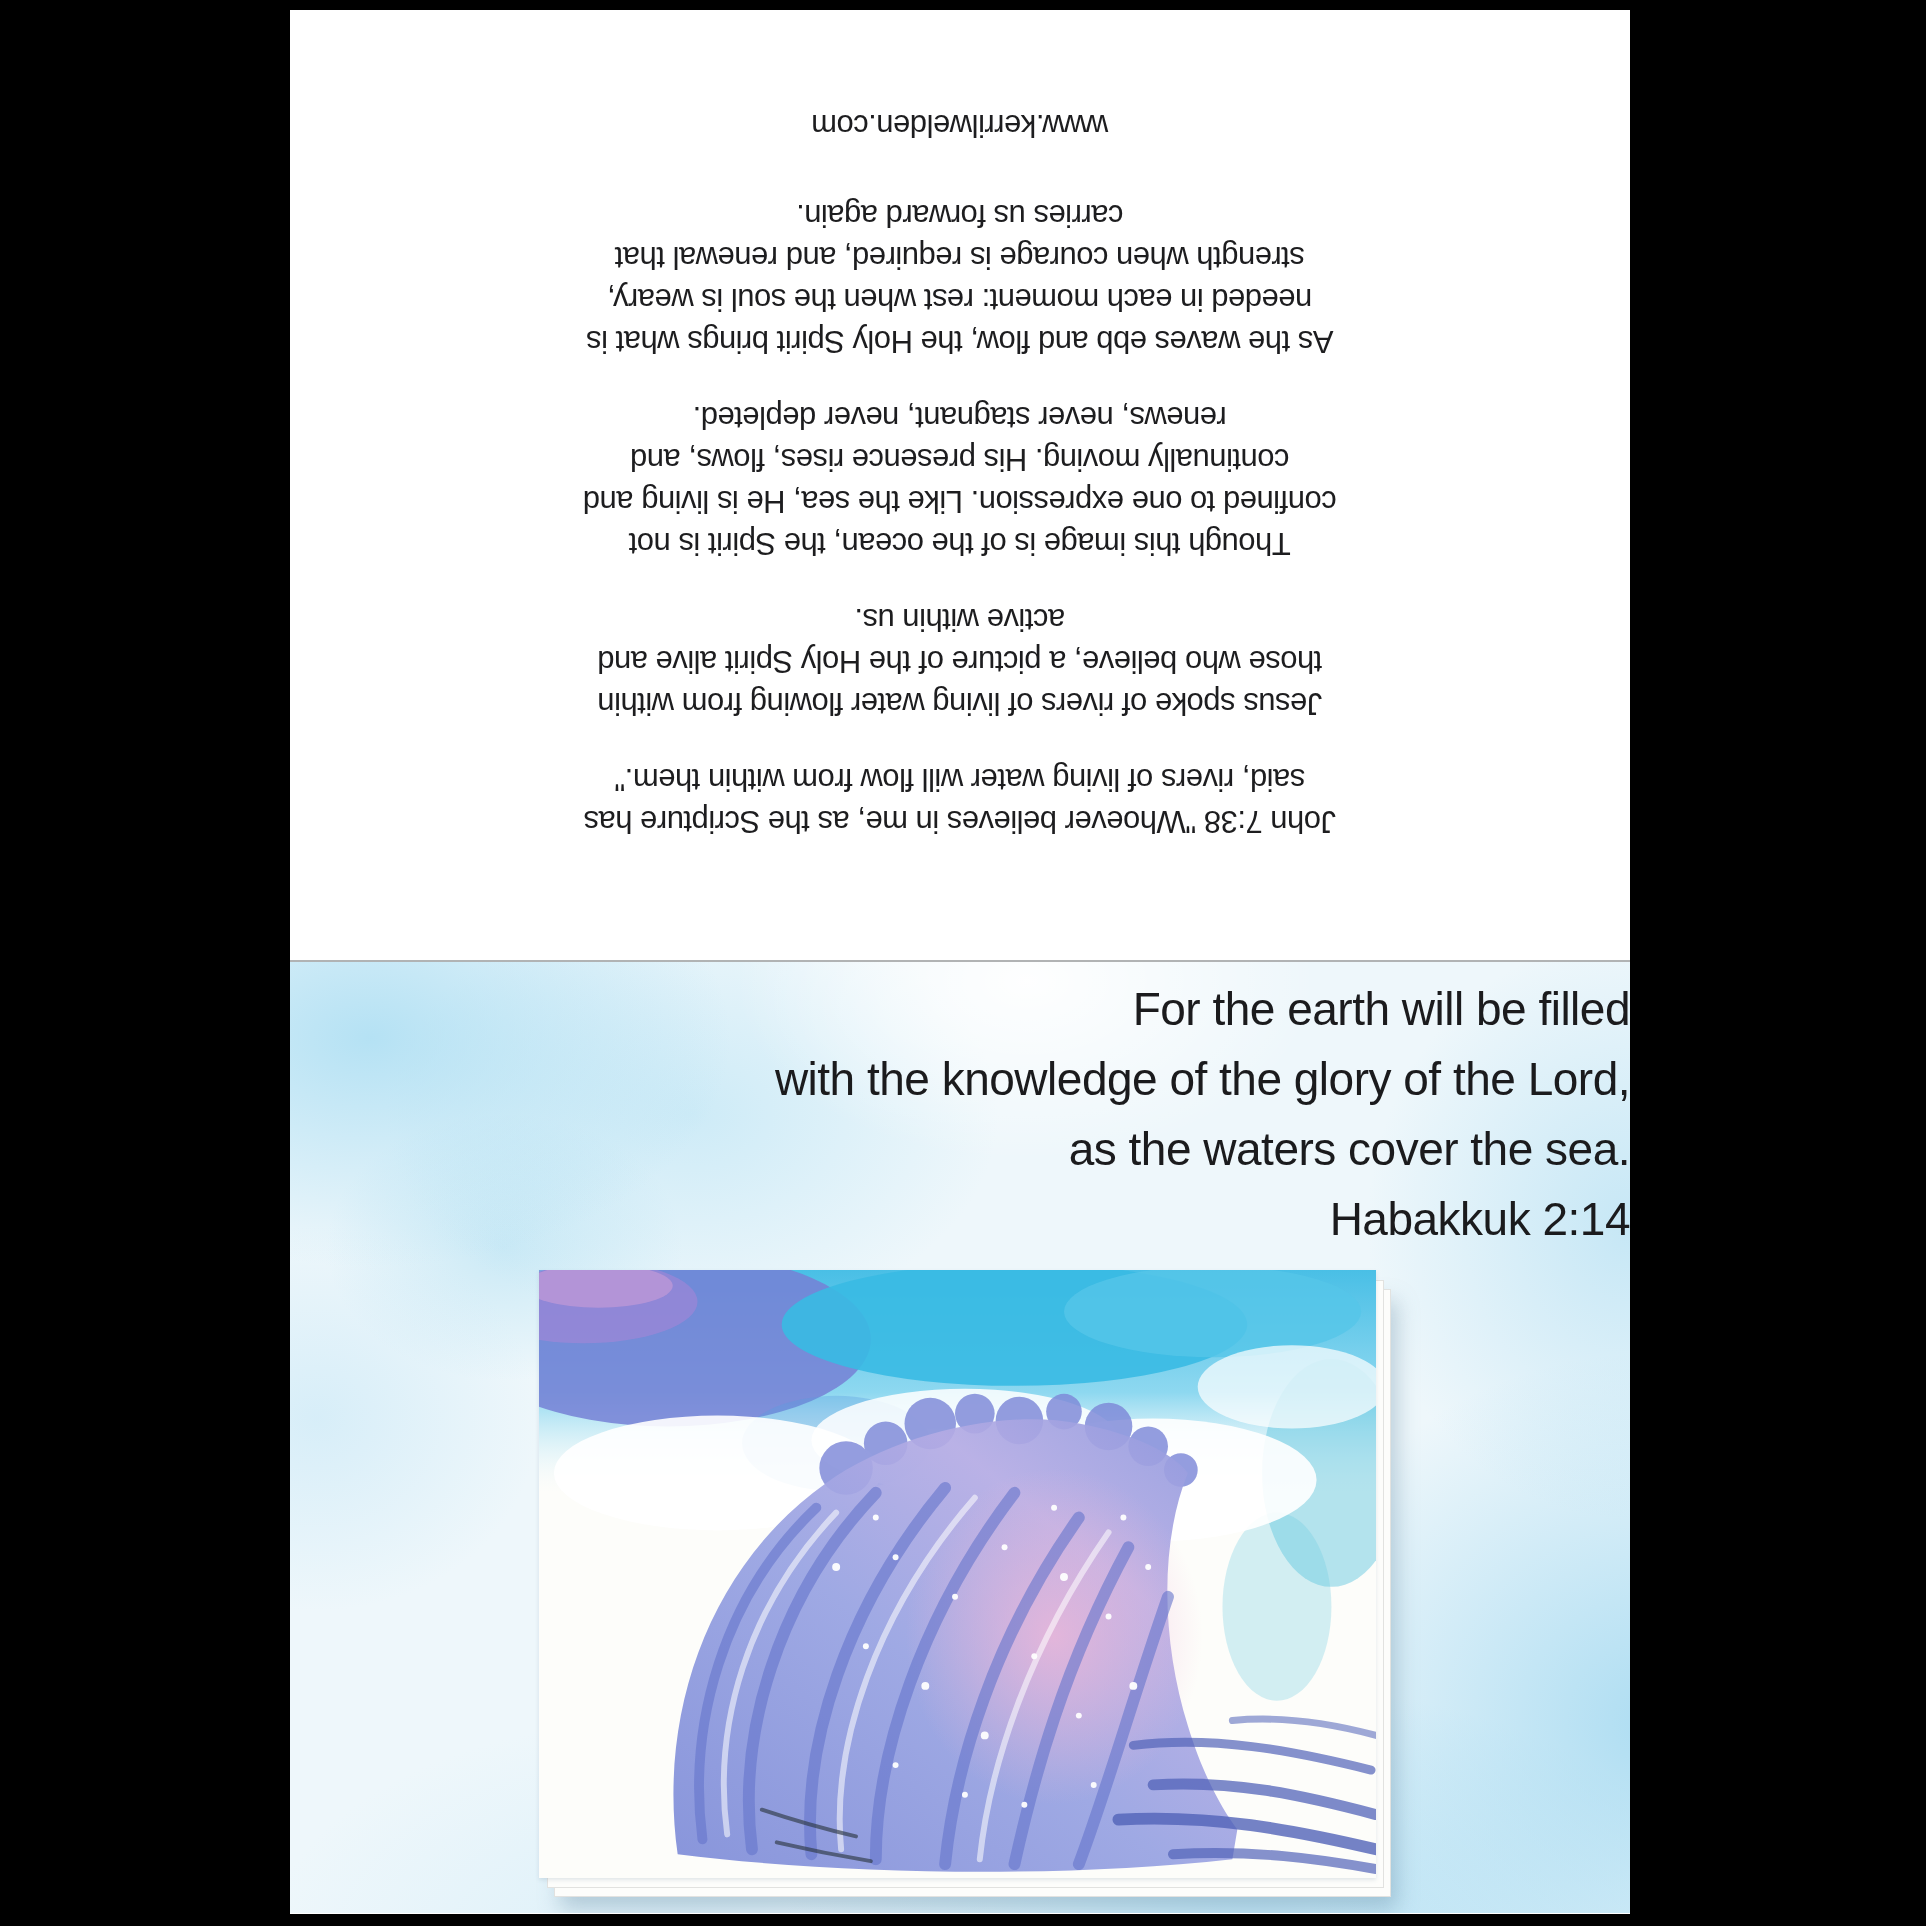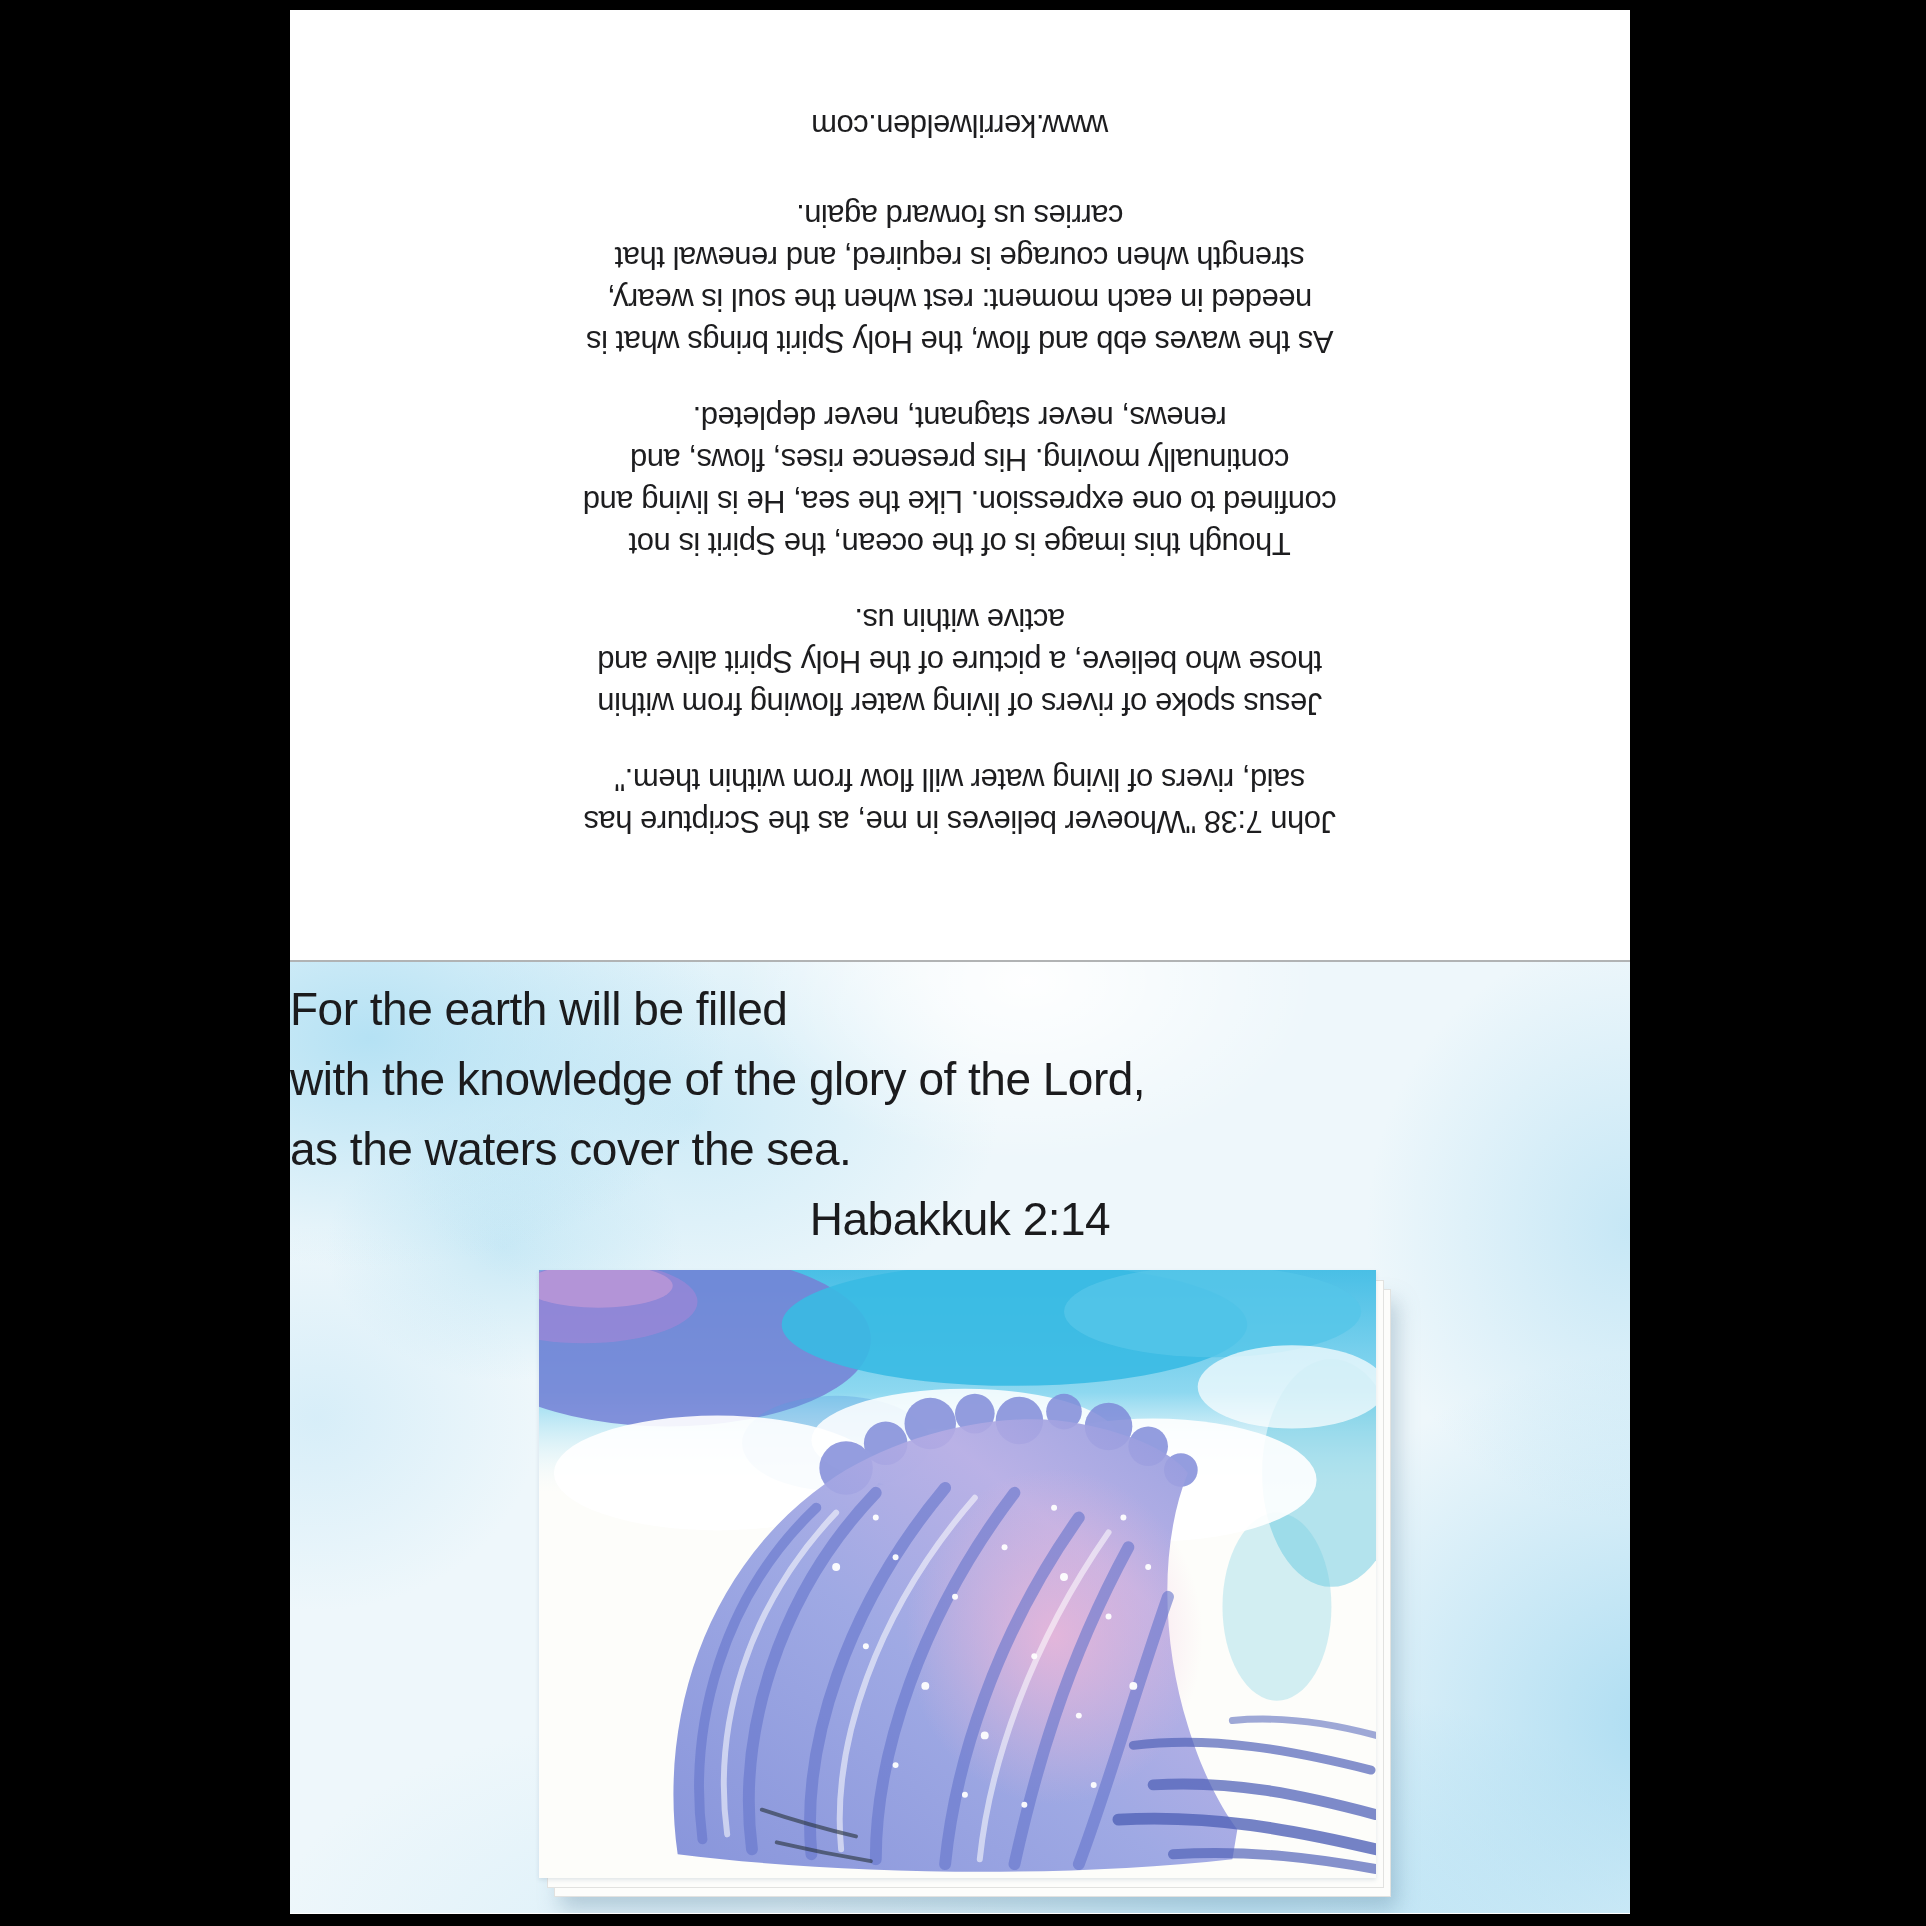--- a/index.html
+++ b/index.html
@@ -38,25 +38,25 @@
       radial-gradient(426px 297px at 30% 16%, rgba(173,223,243,.5), rgba(173,223,243,0) 72%),
       radial-gradient(376px 416px at 100% 28%, rgba(158,215,240,.5), rgba(158,215,240,0) 70%),
       radial-gradient(297px 257px at 2% 48%, rgba(196,230,246,.55), rgba(196,230,246,0) 75%),
       radial-gradient(554px 515px at 102% 80%, rgba(146,210,238,.7), rgba(146,210,238,0) 72%),
       radial-gradient(634px 356px at 72% 104%, rgba(158,216,241,.65), rgba(158,216,241,0) 75%),
       radial-gradient(515px 297px at 28% 104%, rgba(205,234,247,.55), rgba(205,234,247,0) 78%),
       radial-gradient(238px 178px at 16% 30%, rgba(135,208,236,.35), rgba(135,208,236,0) 75%),
       #eef7fb;
   }
   .verse-block{
-    position:relative;margin-top:12px;text-align:left;color:#1b1b1d;
+    position:relative;margin-top:12px;text-align:right;color:#1b1b1d;
     font-size:46px;line-height:70px;letter-spacing:-0.5px;
   }
   .verse-ref{
-    text-align:center;color:#1b1b1d;font-size:46px;line-height:70px;letter-spacing:-0.5px;
+    text-align:right;color:#1b1b1d;font-size:46px;line-height:70px;letter-spacing:-0.5px;
   }
   
   .wave-stack{position:absolute;left:249px;top:308px;width:837px;height:608px;}
   .wave-sheet{
     position:absolute;background:#fdfdfb;border:1px solid #e2e2e0;box-sizing:border-box;
   }
   .sheet-2{left:15px;top:19px;width:837px;height:608px;box-shadow:6px 12px 20px rgba(90,130,155,.35);}
   .sheet-1{left:8px;top:10px;width:837px;height:608px;}
   .wave-main{
     position:absolute;left:0;top:0;width:837px;height:608px;background:#fdfdfb;

